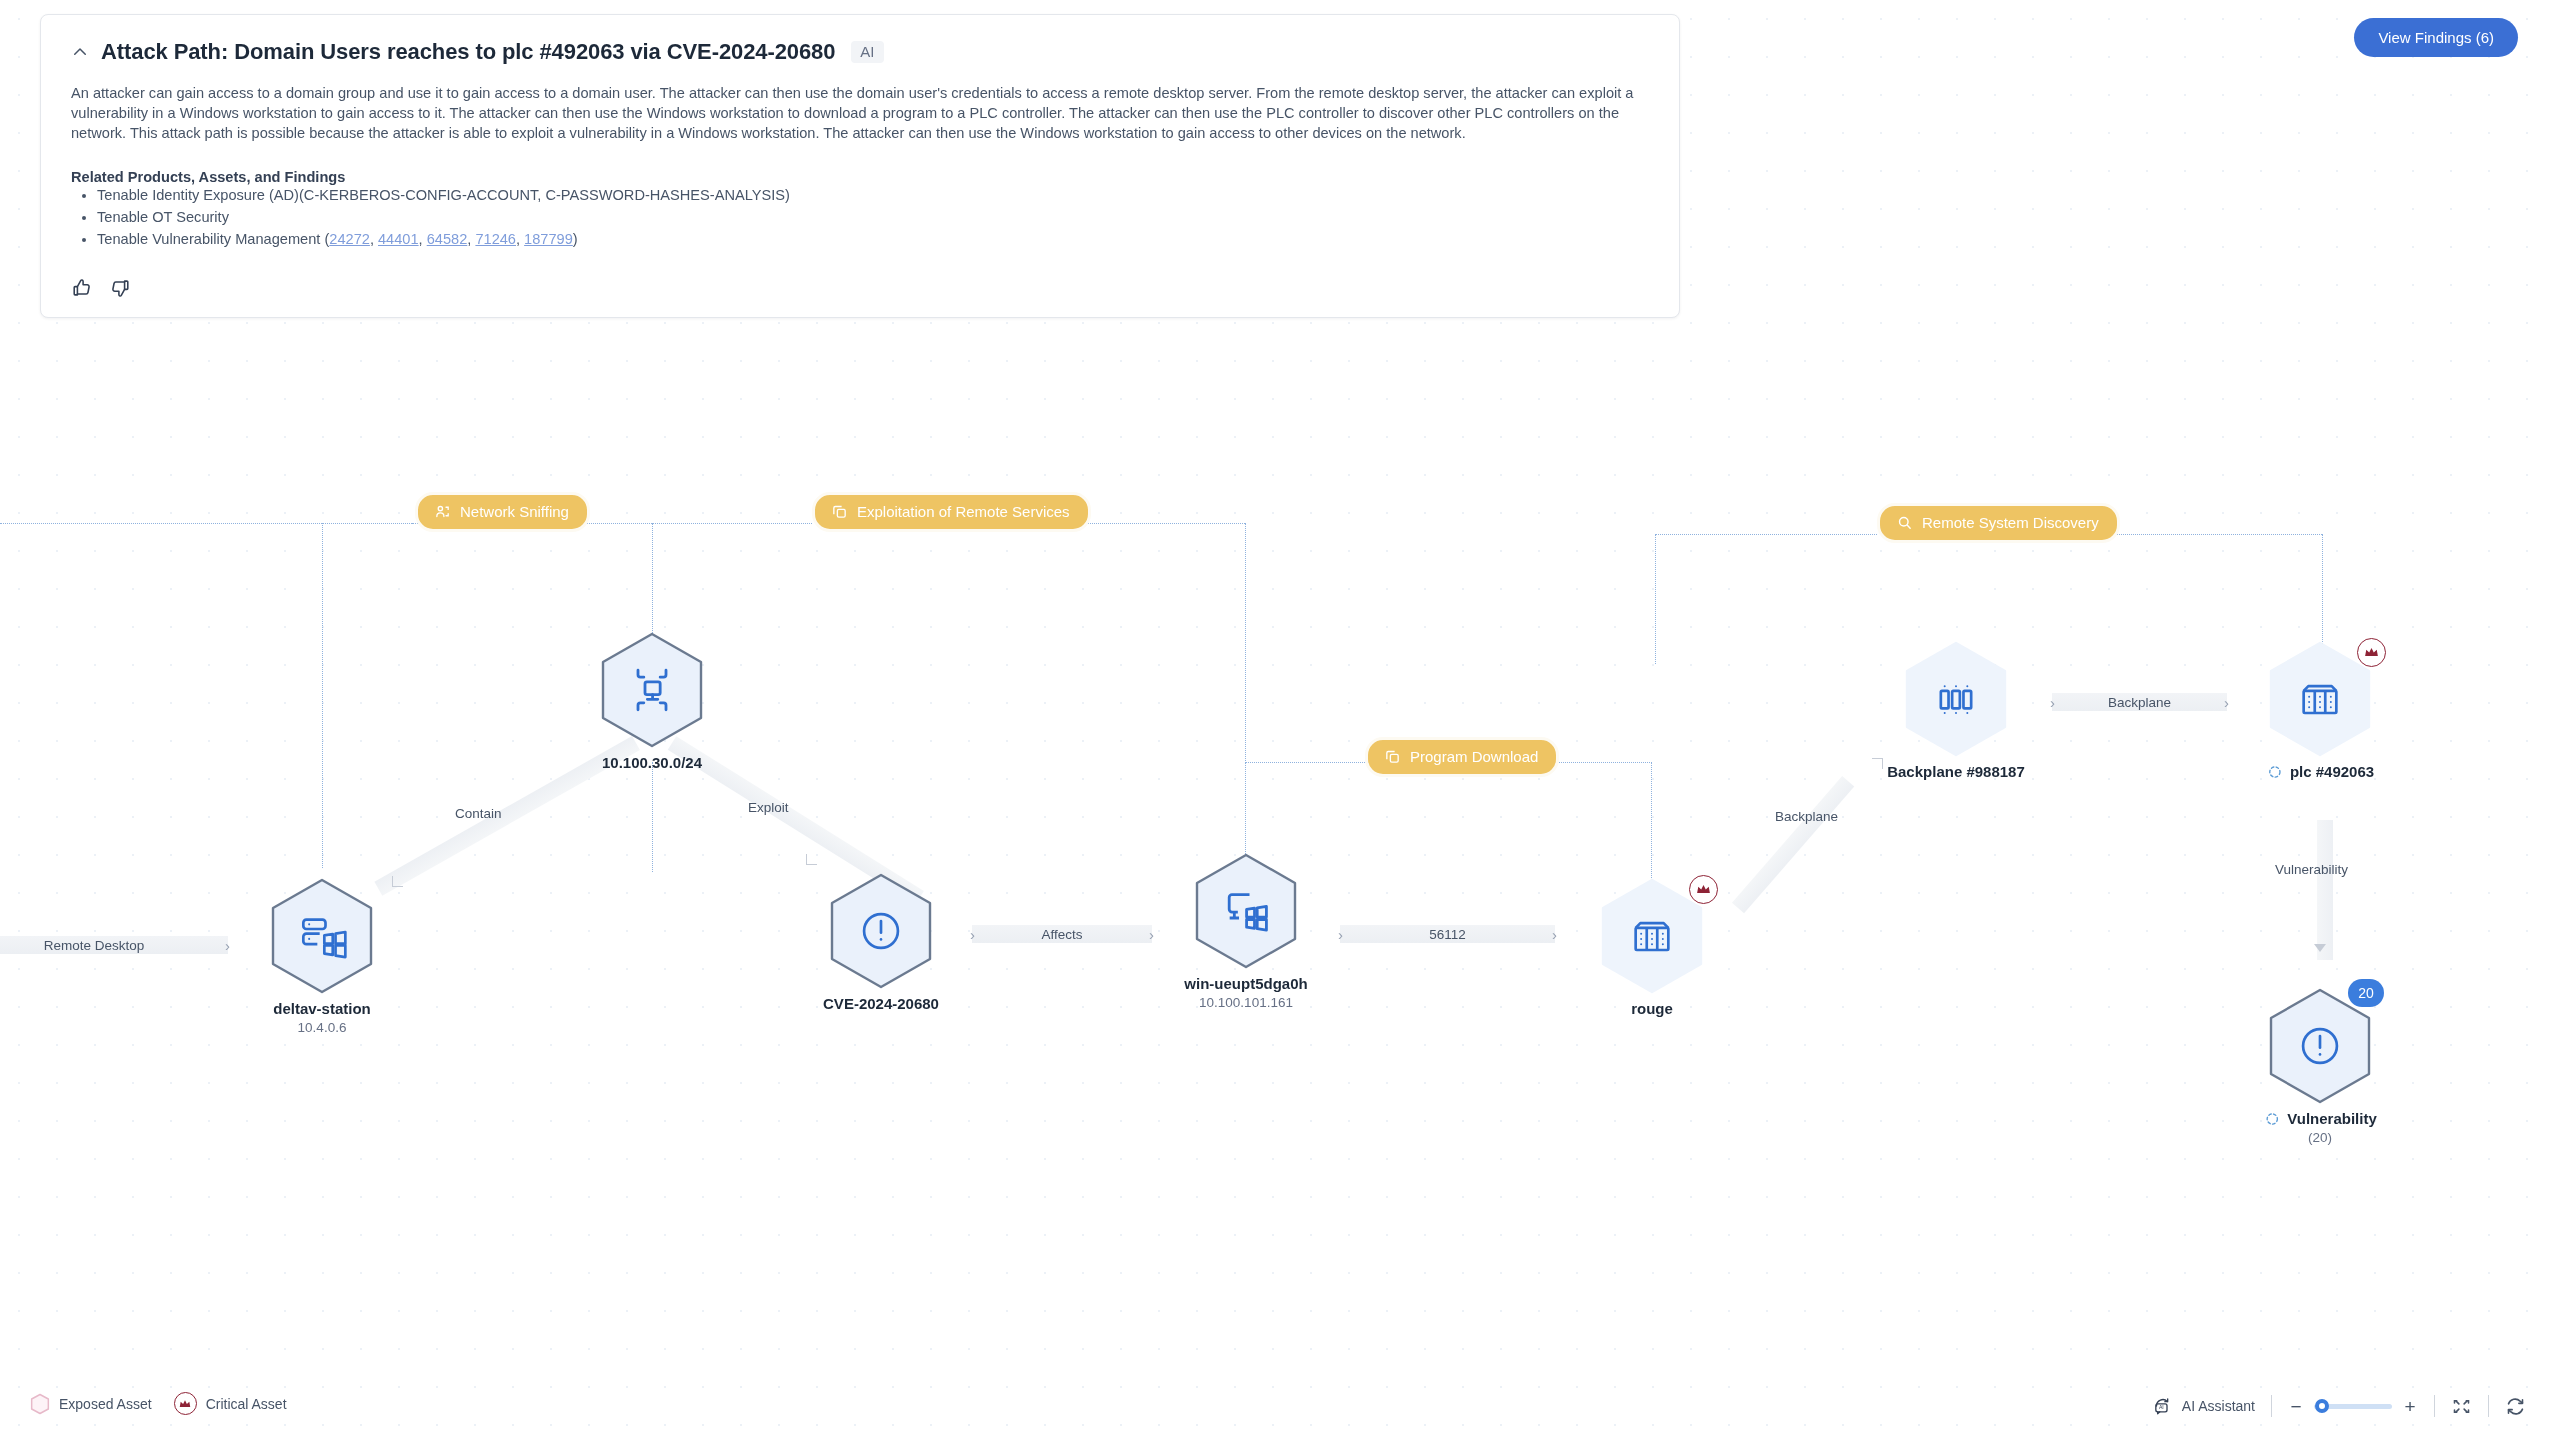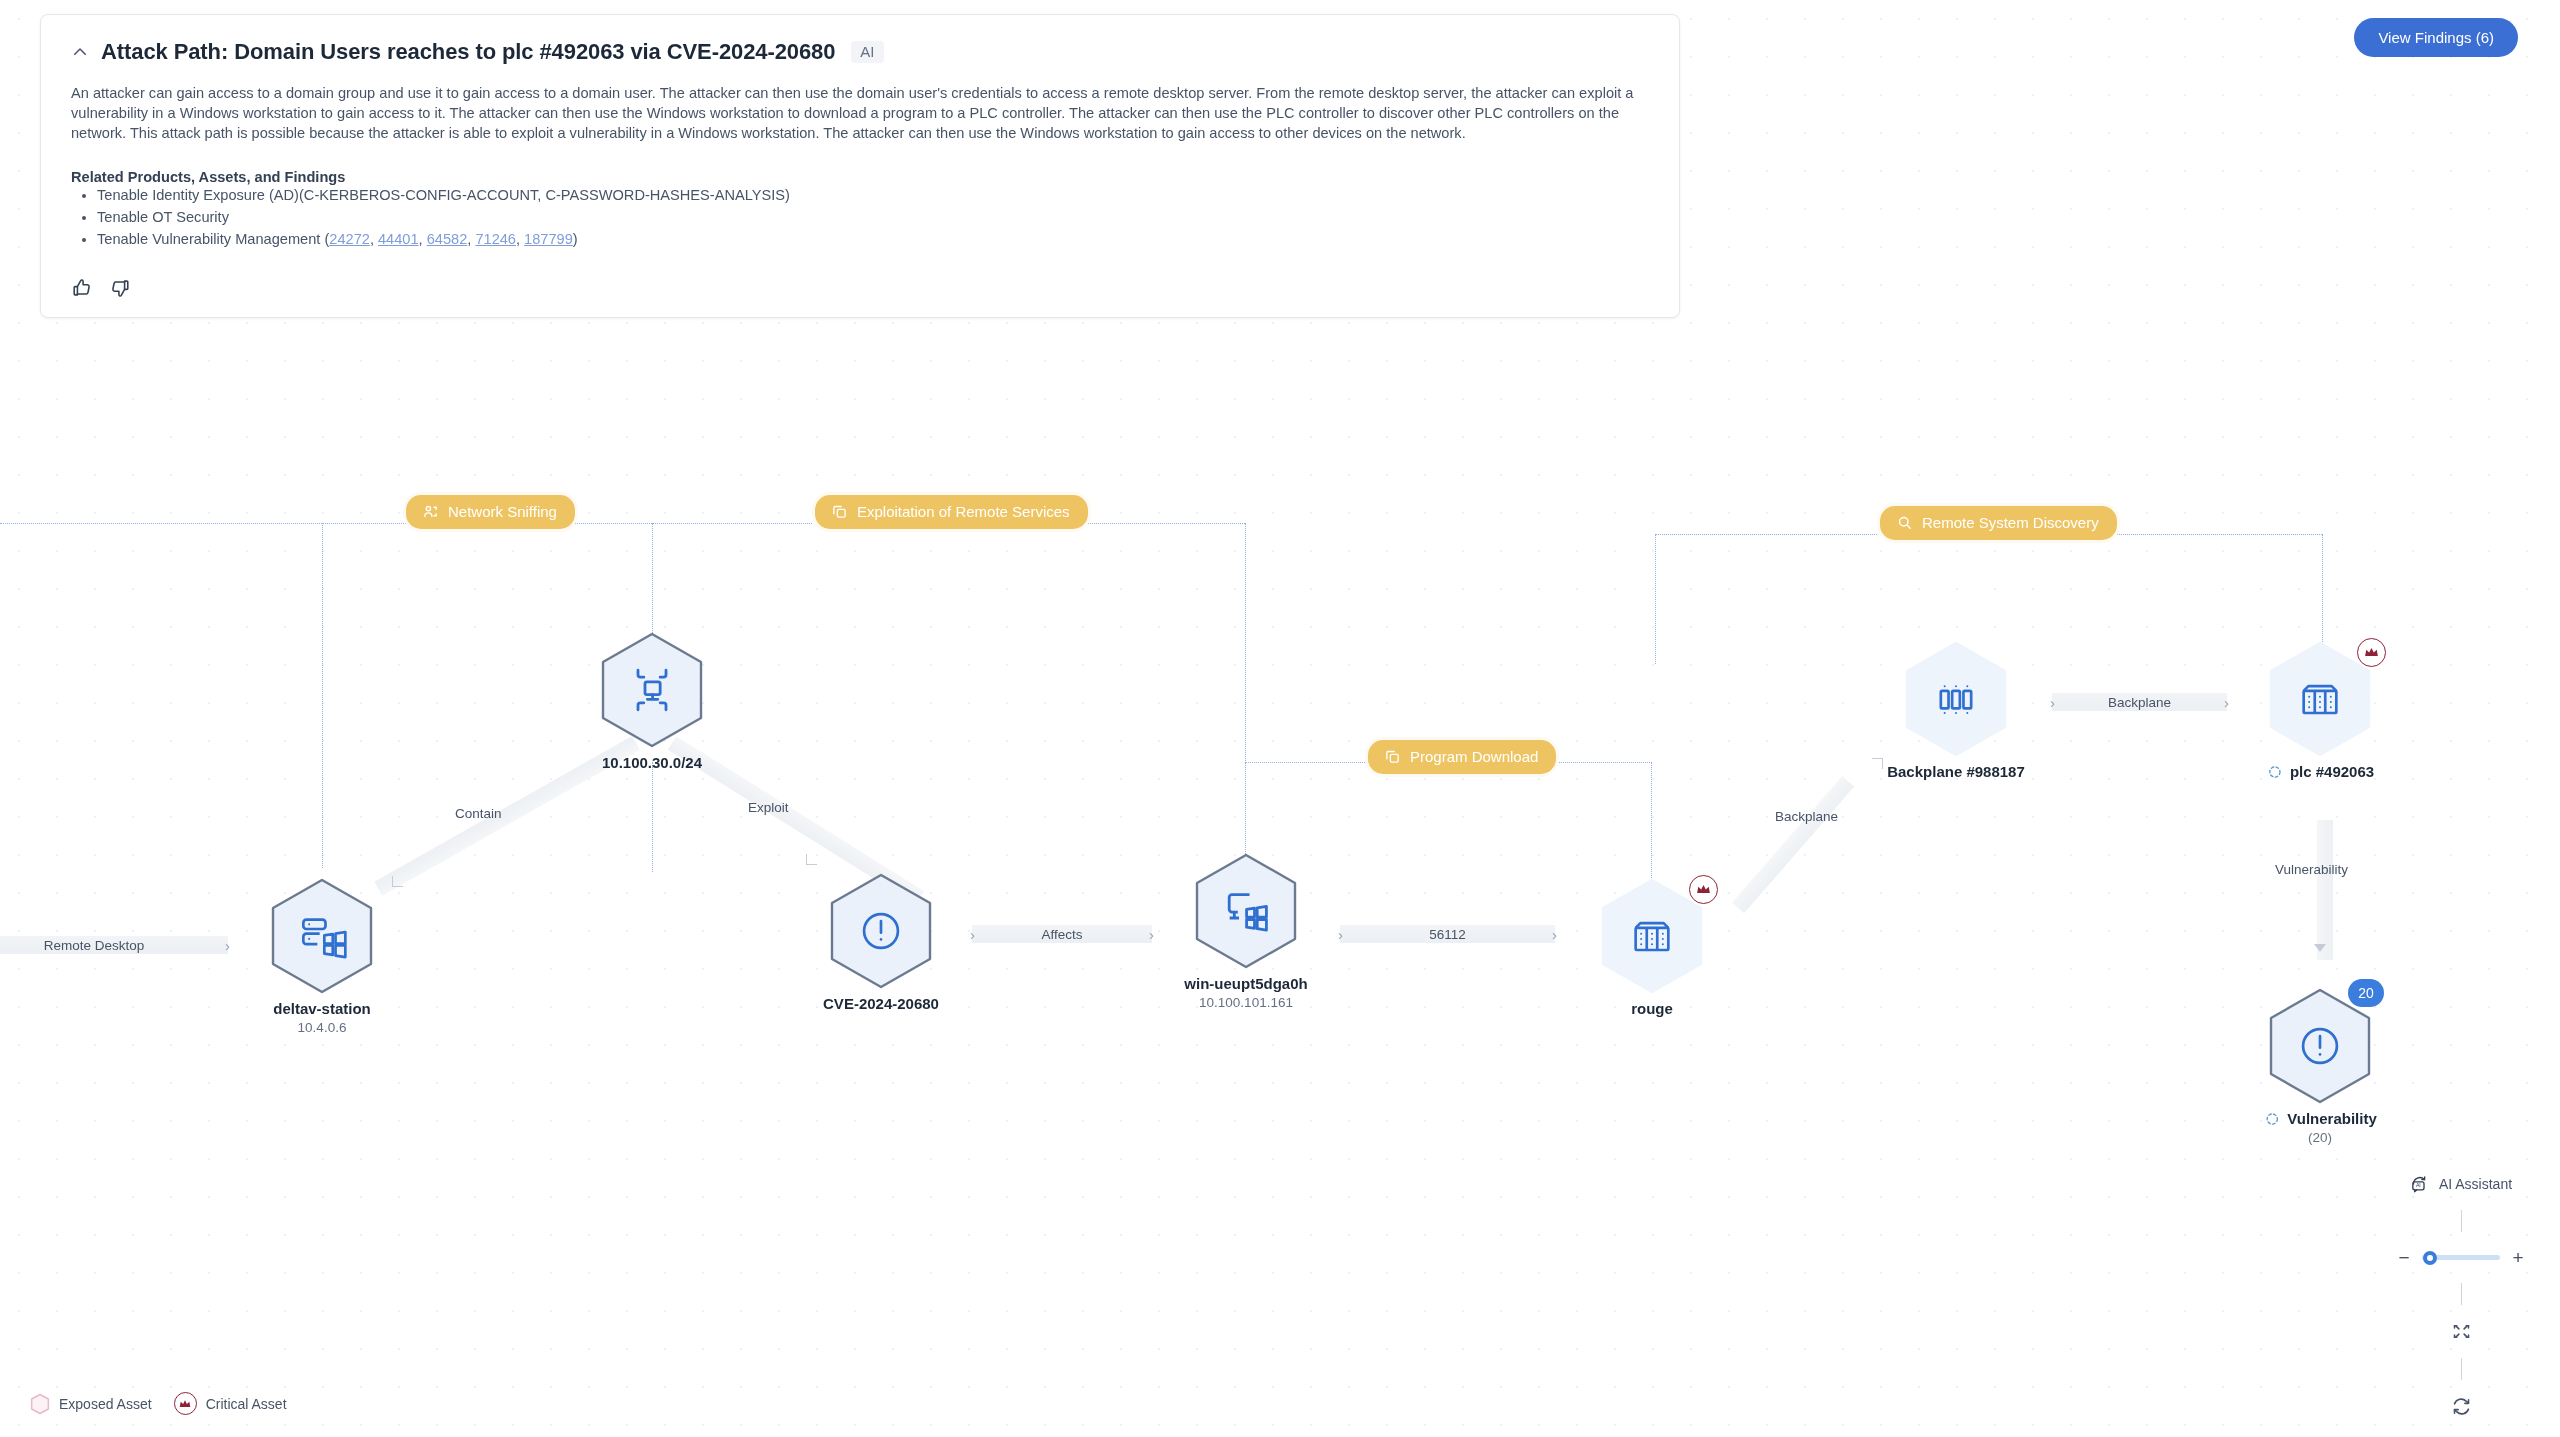--- a/index.html
+++ b/index.html
@@ -191,21 +191,21 @@
   .lg-hex svg { width:100%; height:100%; display:block; }
   .lg-crown {
     width: 23px; height: 23px; border-radius:50%;
     border: 1.5px solid #8e2336; color:#8e2336;
     display:flex; align-items:center; justify-content:center;
   }
   .lg-crown svg { width:14px; height:14px; display:block; }
 
   .bottom-toolbar {
     position:absolute; right: 34px; bottom: 20px;
-    display:flex; align-items:center; gap: 16px; z-index: 25; flex-direction: column;
+    display:flex; align-items:center; gap: 16px; z-index: 25;
   }
   .ai-assistant { display:flex; align-items:center; gap: 9px; cursor:pointer; }
   .ai-assistant .t { font-size: 14px; color:#475467; }
   .ai-assistant svg { width: 20px; height: 20px; display:block; color:#344054; }
   .tb-sep { width:1px; height: 22px; background:#d0d5dd; }
   .zoom-group { display:flex; align-items:center; gap: 10px; }
   .zoom-btn { font-size: 19px; color:#475467; cursor:pointer; line-height:1; user-select:none; width:16px; text-align:center;}
   .zoom-track {
     position: relative; width: 78px; height: 5px; border-radius: 3px;
     background: #cfe0f5; cursor: pointer;
@@ -243,21 +243,21 @@
 
     <div class="dotted-v" style="left:322px; top:523px; height:345px;"></div>
 
     <div class="dotted-v" style="left:1245px; top:762px; height:130px;"></div>
 
     <div class="dotted-h" style="left:1655px; top:534px; width:222px;"></div>
     <div class="dotted-h" style="left:2107px; top:534px; width:215px;"></div>
     <div class="dotted-v" style="left:1655px; top:534px; height:130px;"></div>
     <div class="dotted-v" style="left:2322px; top:534px; height:136px;"></div>
 
-    <div class="pill" style="left:403px; top:492px;">
+    <div class="pill" style="left:415px; top:492px;">
       <span>
         <svg viewBox="0 0 24 24" fill="none" stroke="currentColor" stroke-width="1.9" stroke-linecap="round">
           <circle cx="9" cy="8" r="3"></circle>
             <path d="M4 19c0-3 2.3-5 5-5s5 2 5 5"></path>
           <path d="M17 6h3v3M17 18h3v-3"></path>
         </svg>
       </span>
       <span>Network Sniffing</span>
     </div>
 

